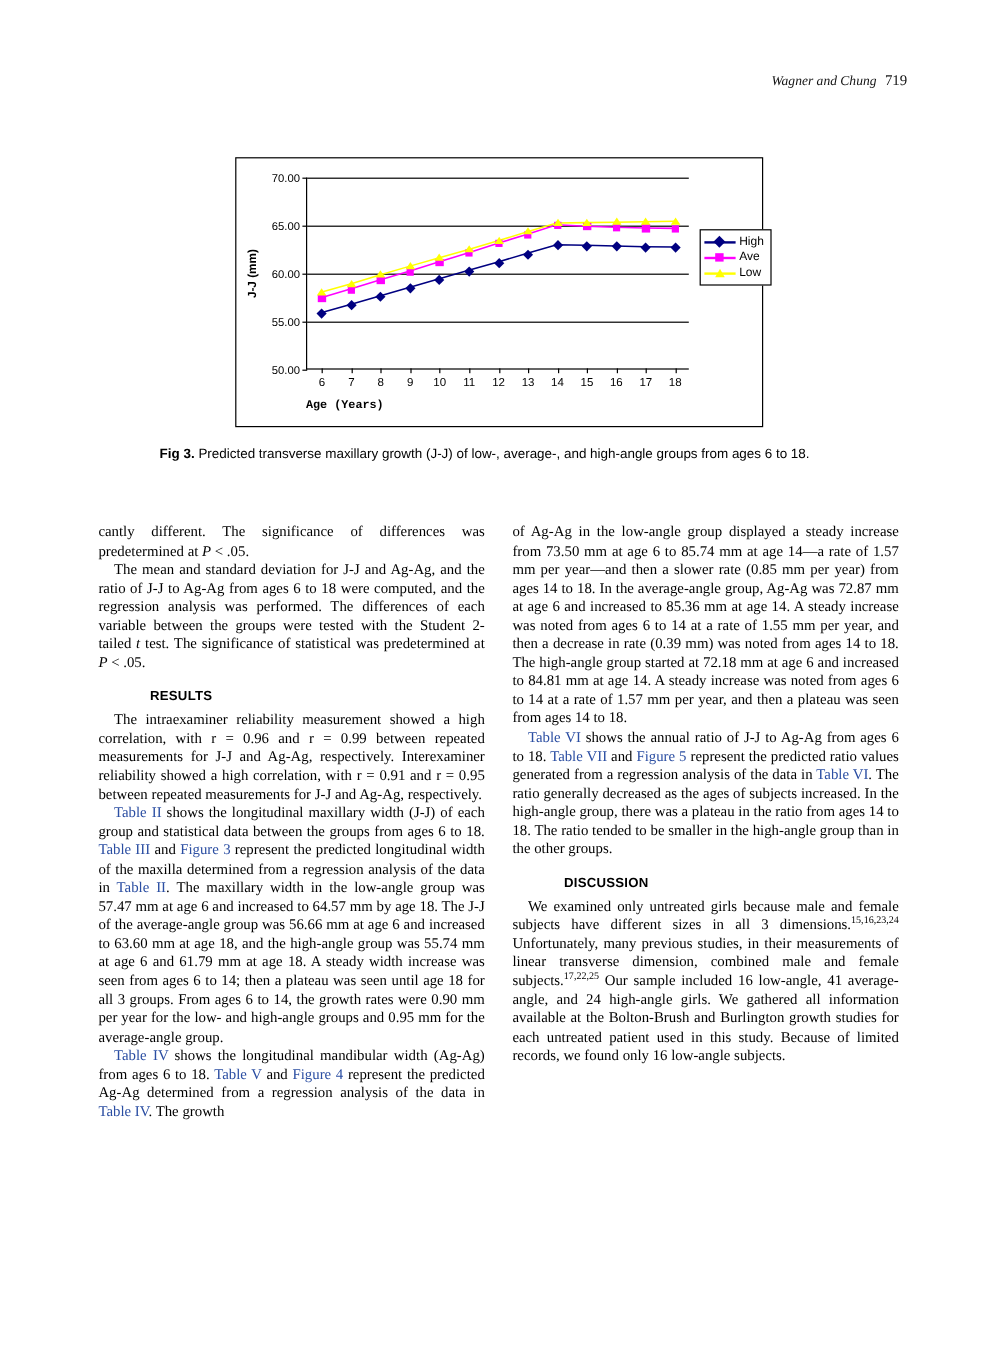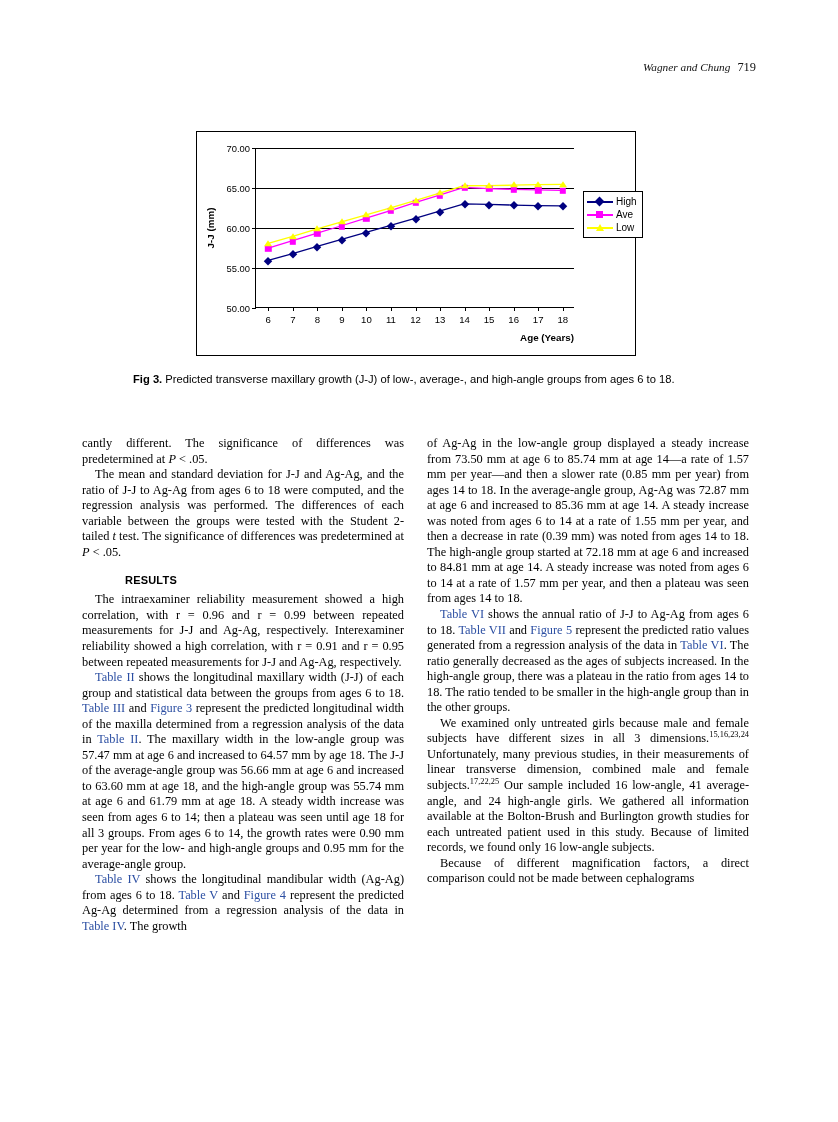--- a/index.html
+++ b/index.html
@@ -49,22 +49,22 @@
     font-size:9.6px;color:#000;transform:translateX(-50%);white-space:nowrap;
     font-weight:500;
   }
   .yaxis-title{
     position:absolute;left:8px;top:96px;transform:rotate(-90deg) translate(-50%,0);
     transform-origin:left top;
     font-family:"Liberation Sans",sans-serif;font-size:9.8px;font-weight:bold;
     white-space:nowrap;
   }
   .xaxis-title{
-    position:absolute;left:58px;width:319px;top:200px;text-align:right;
-    font-family:Liberation Sans, sans-serif;font-size:9.8px;font-weight:bold;
+    position:absolute;left:58px;width:319px;top:200px;text-align:left;
+    font-family:Liberation Mono, monospace;font-size:9.8px;font-weight:bold;
   }
   .legend{
     position:absolute;left:386px;top:59px;border:1.1px solid #000;background:#fff;
     padding:3px 5px 3px 3px;
   }
   .legend-row{display:flex;align-items:center;height:13px;}
   .legend-swatch{position:relative;width:26px;height:11px;margin-right:3px;}
   .legend-line{position:absolute;left:0;top:5px;width:26px;height:1.6px;}
   .legend-mark{position:absolute;left:9px;top:2px;}
   .legend-text{
@@ -239,26 +239,26 @@
         </div>
     </div>
   </div>
 
   <div class="figcap">
     <b>Fig 3.</b><span> Predicted transverse maxillary growth (J-J) of low-, average-, and high-angle groups from ages 6 to 18.</span>
   </div>
 
   <div class="col col-left" id="col-left">
       <p class="noindent"><span>cantly different. The significance of differences was predetermined at </span><i>P</i><span> &lt; .05.</span></p>
-      <p><span>The mean and standard deviation for J-J and Ag-Ag, and the ratio of J-J to Ag-Ag from ages 6 to 18 were computed, and the regression analysis was performed. The differences of each variable between the groups were tested with the Student 2-tailed </span><i>t</i><span> test. The significance of differences was predetermined at </span><i>P</i><span> &lt; .05.</span></p>
+      <p><span>The mean and standard deviation for J-J and Ag-Ag, and the ratio of J-J to Ag-Ag from ages 6 to 18 were computed, and the regression analysis was performed. The differences of each variable between the groups were tested with the Student 2-tailed </span><i>t</i><span> test. The significance of statistical was predetermined at </span><i>P</i><span> &lt; .05.</span></p>
       <h3>RESULTS</h3>
       <p><span>The intraexaminer reliability measurement showed a high correlation, with r = 0.96 and r = 0.99 between repeated measurements for J-J and Ag-Ag, respectively. Interexaminer reliability showed a high correlation, with r = 0.91 and r = 0.95 between repeated measurements for J-J and Ag-Ag, respectively.</span></p>
       <p><span class="xref">Table II</span><span> shows the longitudinal maxillary width (J-J) of each group and statistical data between the groups from ages 6 to 18. </span><span class="xref">Table III</span><span> and </span><span class="xref">Figure 3</span><span> represent the predicted longitudinal width of the maxilla determined from a regression analysis of the data in </span><span class="xref">Table II</span><span>. The maxillary width in the low-angle group was 57.47 mm at age 6 and increased to 64.57 mm by age 18. The J-J of the average-angle group was 56.66 mm at age 6 and increased to 63.60 mm at age 18, and the high-angle group was 55.74 mm at age 6 and 61.79 mm at age 18. A steady width increase was seen from ages 6 to 14; then a plateau was seen until age 18 for all 3 groups. From ages 6 to 14, the growth rates were 0.90 mm per year for the low- and high-angle groups and 0.95 mm for the average-angle group.</span></p>
       <p><span class="xref">Table IV</span><span> shows the longitudinal mandibular width (Ag-Ag) from ages 6 to 18. </span><span class="xref">Table V</span><span> and </span><span class="xref">Figure 4</span><span> represent the predicted Ag-Ag determined from a regression analysis of the data in </span><span class="xref">Table IV</span><span>. The growth</span></p>
     </div>
   <div class="col col-right" id="col-right">
       <p class="noindent"><span>of Ag-Ag in the low-angle group displayed a steady increase from 73.50 mm at age 6 to 85.74 mm at age 14—a rate of 1.57 mm per year—and then a slower rate (0.85 mm per year) from ages 14 to 18. In the average-angle group, Ag-Ag was 72.87 mm at age 6 and increased to 85.36 mm at age 14. A steady increase was noted from ages 6 to 14 at a rate of 1.55 mm per year, and then a decrease in rate (0.39 mm) was noted from ages 14 to 18. The high-angle group started at 72.18 mm at age 6 and increased to 84.81 mm at age 14. A steady increase was noted from ages 6 to 14 at a rate of 1.57 mm per year, and then a plateau was seen from ages 14 to 18.</span></p>
       <p><span class="xref">Table VI</span><span> shows the annual ratio of J-J to Ag-Ag from ages 6 to 18. </span><span class="xref">Table VII</span><span> and </span><span class="xref">Figure 5</span><span> represent the predicted ratio values generated from a regression analysis of the data in </span><span class="xref">Table VI</span><span>. The ratio generally decreased as the ages of subjects increased. In the high-angle group, there was a plateau in the ratio from ages 14 to 18. The ratio tended to be smaller in the high-angle group than in the other groups.</span></p>
+      <h3>DISCUSSION</h3>
       <p><span>We examined only untreated girls because male and female subjects have different sizes in all 3 dimensions.</span><span class="sup">15,16,23,24</span><span> Unfortunately, many previous studies, in their measurements of linear transverse dimension, combined male and female subjects.</span><span class="sup">17,22,25</span><span> Our sample included 16 low-angle, 41 average-angle, and 24 high-angle girls. We gathered all information available at the Bolton-Brush and Burlington growth studies for each untreated patient used in this study. Because of limited records, we found only 16 low-angle subjects.</span></p>
-      <p><span>Because of different magnification factors, a direct comparison could not be made between cephalograms</span></p>
     </div>
 
 </div>
 
 </body></html>

